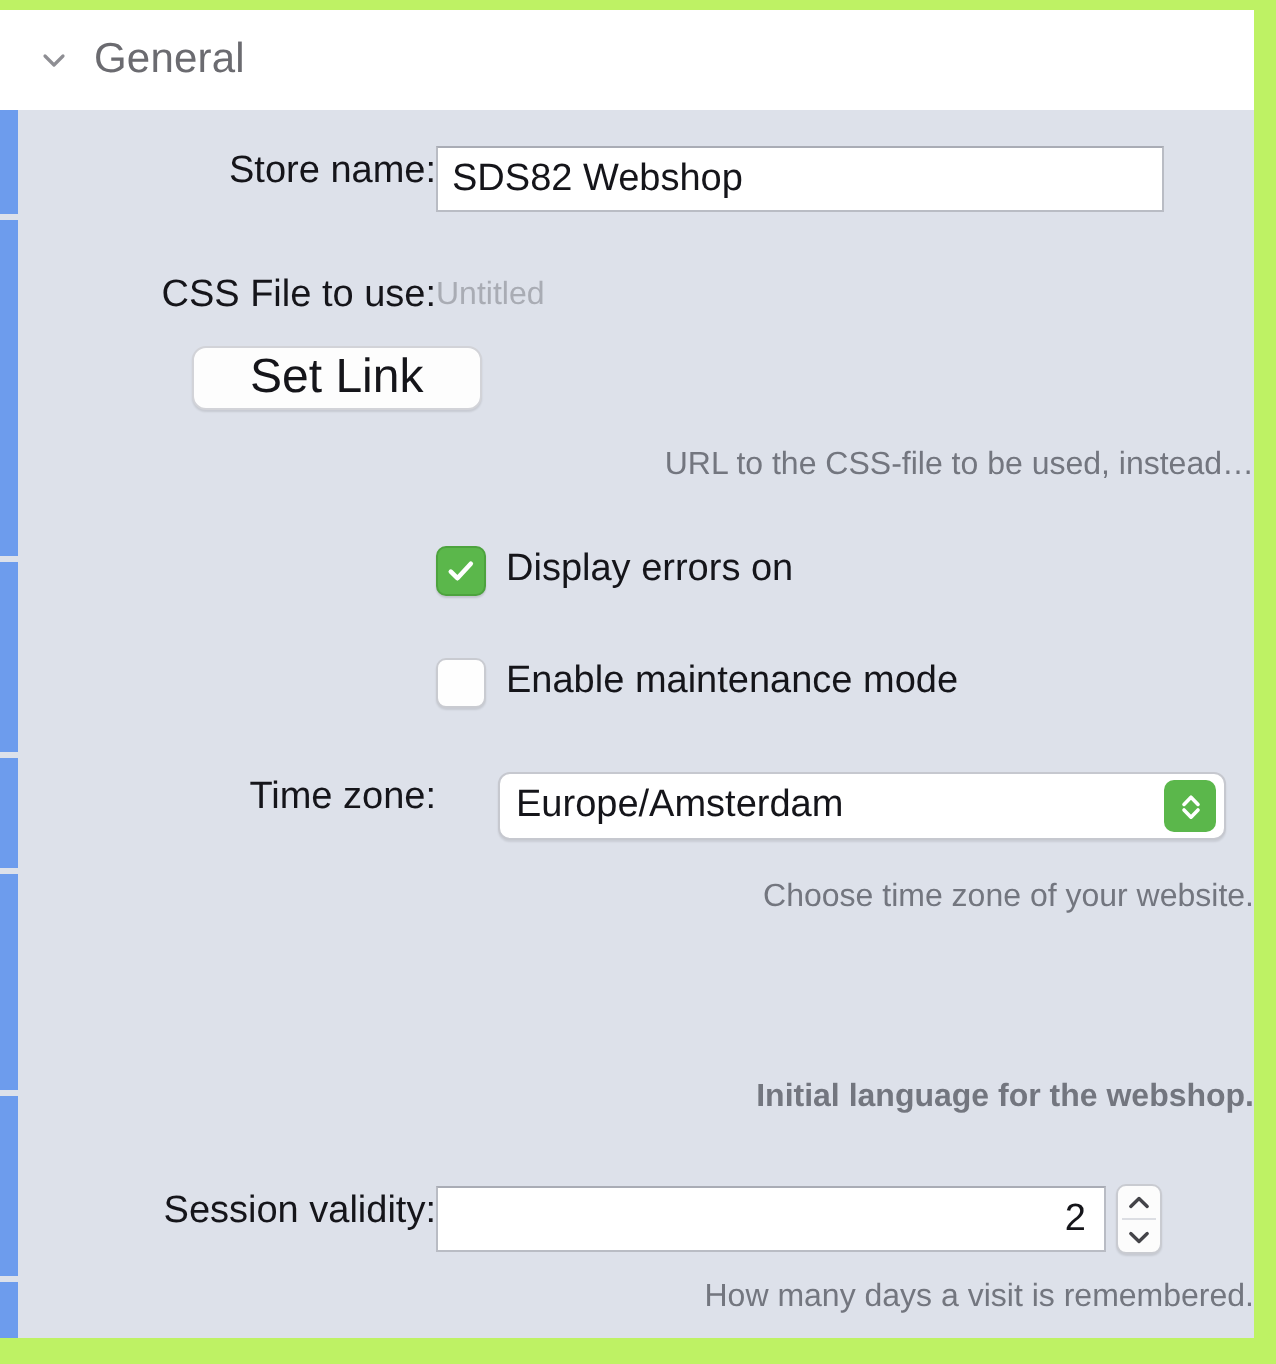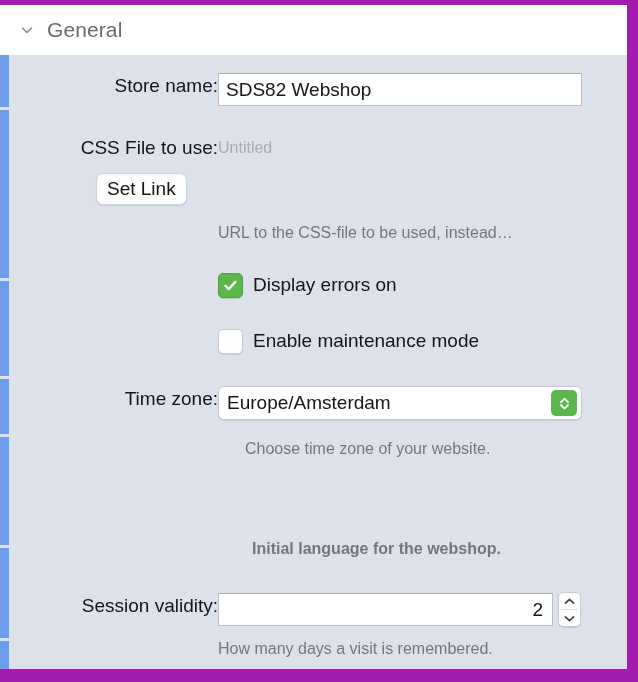--- a/index.html
+++ b/index.html
@@ -12,21 +12,21 @@
     height: 682px;
     overflow: hidden;
     font-family: "Liberation Sans", sans-serif;
     -webkit-font-smoothing: antialiased;
   }
 
   #root {
     position: relative;
     width: 638px;
     height: 682px;
-    background: #a21caf;
+    background: #bef264;
     box-sizing: border-box;
   }
 
   
   .section-header {
     position: absolute;
     left: 0;
     top: 5px;
     width: 627px;
     height: 50px;
@@ -127,34 +127,35 @@
   .staticvalue {
     font-size: 16px;
     color: #a9acb4;
     line-height: 26px;
   }
 
   .helptext {
     font-size: 16px;
     color: #73767f;
     line-height: 22px;
+    text-align: right;
   }
 
   
   .pillbutton {
     display: inline-block;
     background: #fdfdfd;
     border: 1px solid #d2d3d8;
     border-radius: 7px;
     box-shadow: 0 1px 1px rgba(0,0,0,0.10);
-    font-size: 19px;
+    font-size: 24px;
     color: #15151a;
     line-height: 30px;
     height: 32px;
-    padding: 0 10px;
+    padding: 0 28px;
     box-sizing: border-box;
     cursor: default;
   }
 
   
   .checkrow {
     display: flex;
     align-items: center;
   }
   .checkbox {
@@ -316,21 +317,21 @@
     <div class="row" style="top:273px;">
       <div class="label" style="width:218px;flex:0 0 218px;"></div>
       <div class="field-col">
         <div class="checkrow">
           <span class="checkbox off"></span>
           <span class="checklabel">Enable maintenance mode</span>
         </div>
       </div>
     </div>
 
-    <div class="row" style="top:331px;">
+    <div class="row" style="top:331px;gap:31px;">
       <div class="label">Time zone:</div>
       <div class="field-col">
         <div class="popup">
           <span>Europe/Amsterdam</span>
           <span class="popup-arrow">
             <svg width="15" height="17" viewBox="0 0 15 17">
               <path d="M4 7.2 L7.5 3.6 L11 7.2" fill="none" stroke="#ffffff" stroke-width="1.8" stroke-linecap="round" stroke-linejoin="round"></path>
               <path d="M4 10.0 L7.5 13.6 L11 10.0" fill="none" stroke="#ffffff" stroke-width="1.8" stroke-linecap="round" stroke-linejoin="round"></path>
             </svg>
           </span>

